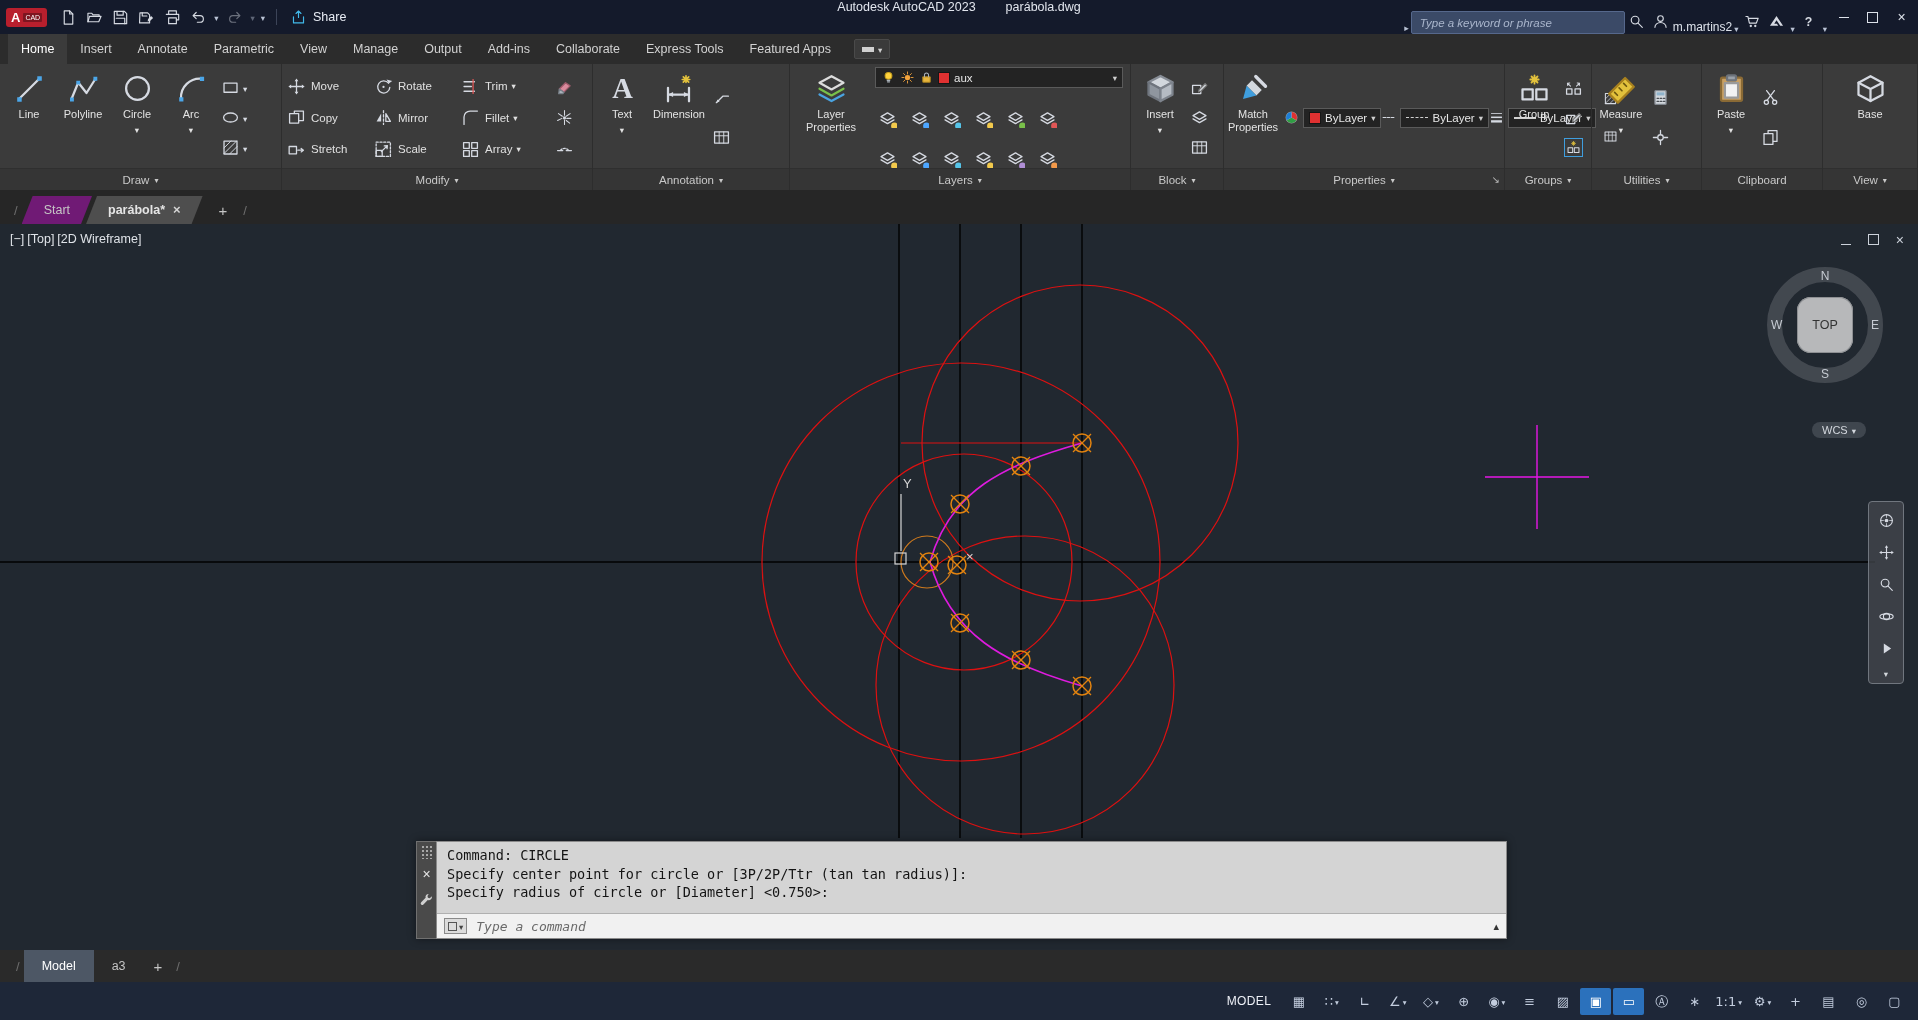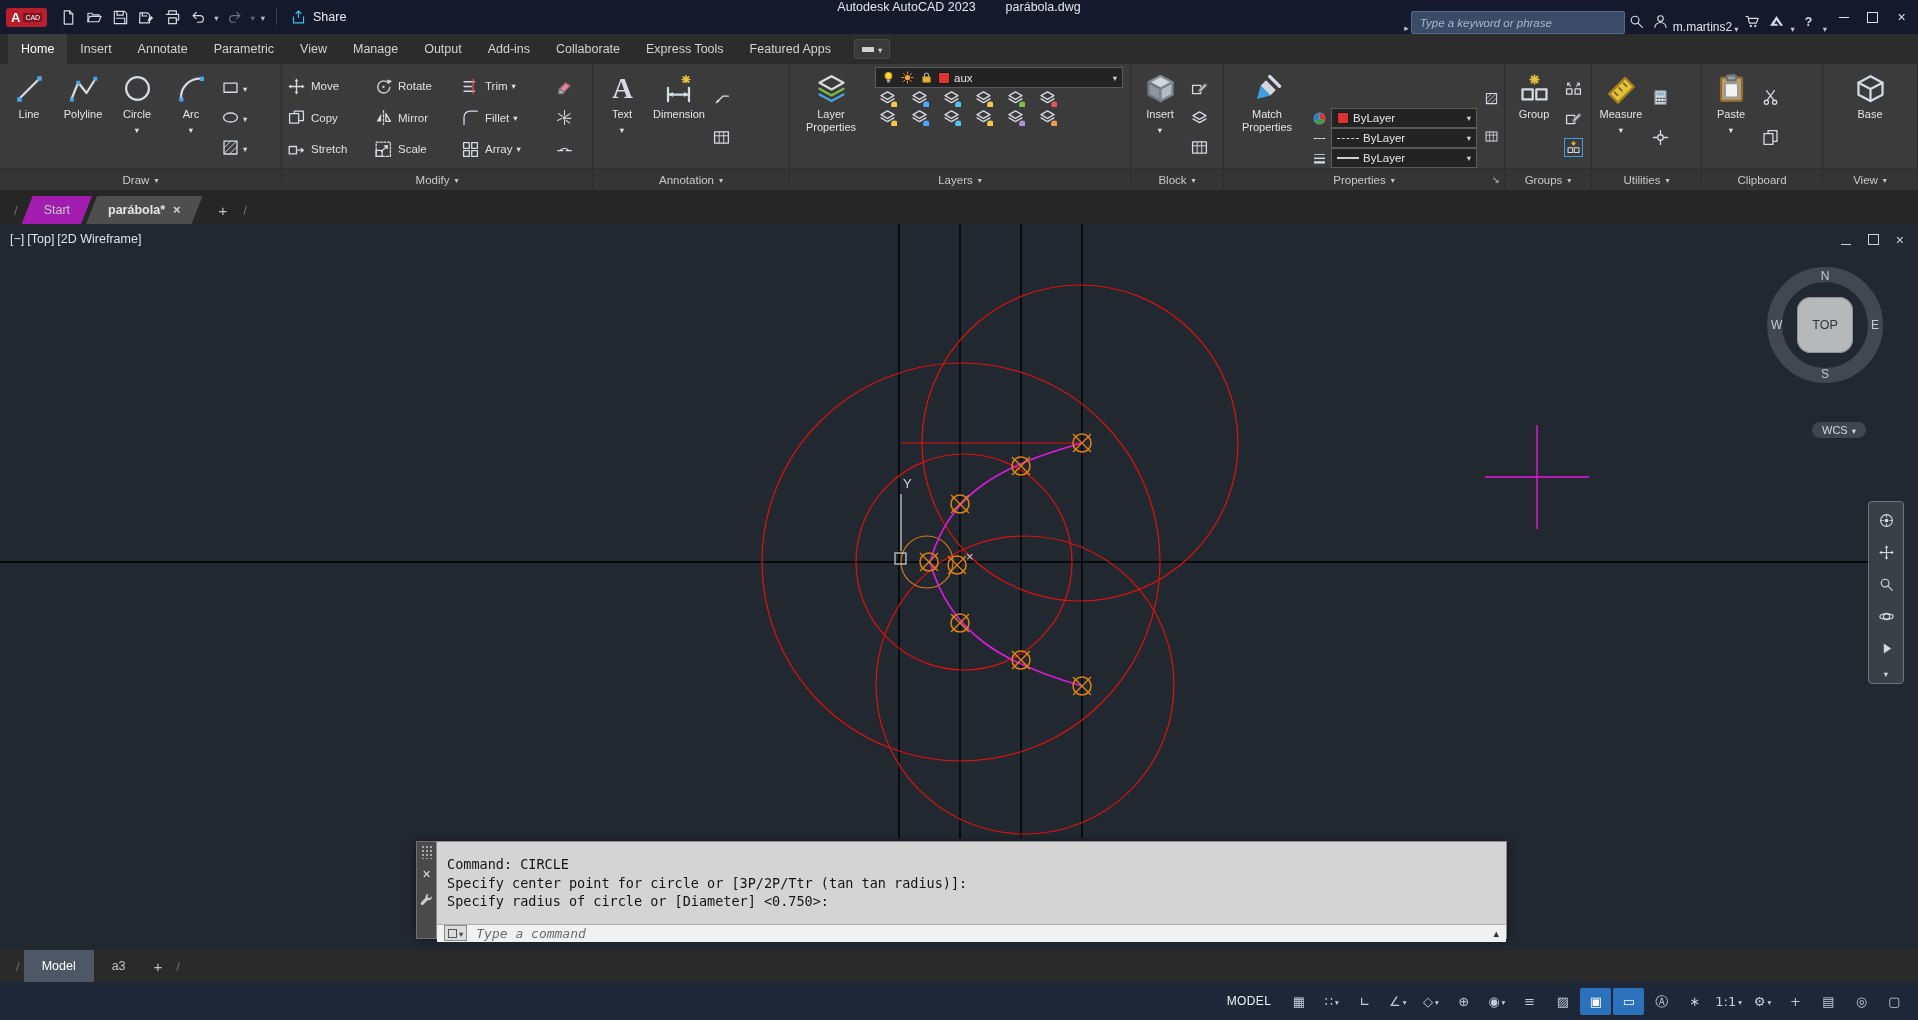--- a/index.html
+++ b/index.html
@@ -46,35 +46,35 @@
   .panel-label{height:21px;display:flex;align-items:center;justify-content:center;gap:5px;font-size:11.5px;color:#c9c9c9;background:#353535;border-top:1px solid #2f2f2f;position:relative}
   .panel-label .caret::before{font-size:8px}
   .launcher{position:absolute;right:4px;top:4px}.launcher::before{content:"↘";font-size:10px;color:#b5b5b5}
   .bigbtn{display:flex;flex-direction:column;align-items:center;padding:5px 3px 0;gap:3px;font-size:11px;line-height:1.15;color:#e3e3e3;text-align:center;min-width:46px}
   .bl{max-width:64px}
   .smallcol{display:flex;flex-direction:column;justify-content:space-evenly;padding:0 2px}
   .sbtn{display:flex;align-items:center;gap:3px;color:#d6dae2}
   .mod-grid{display:grid;grid-template-columns:87px 87px 92px;align-content:space-evenly;height:100%}
   .modbtn{display:flex;align-items:center;gap:5px;font-size:11.5px;color:#e0e0e0;padding:3px 2px}
   .caret.mini{display:none;margin-left:-1px}.caret.mini.show{display:inline-block}
-  .layers-right{display:flex;flex-direction:column;justify-content:flex-start;flex:1;padding:0 4px}
+  .layers-right{display:flex;flex-direction:column;justify-content:space-between;flex:1;padding:0 4px}
   .combo{display:flex;align-items:center;gap:4px;background:#232323;border:1px solid #5a5a5a;height:21px;padding:0 5px;font-size:11.5px;color:#e6e6e6;box-sizing:border-box}
   .combo .caret{margin-left:auto;color:#cfcfcf}
   .swatch{width:10px;height:10px;background:#e03131;border:1px solid #161616;display:inline-block}
   .minirow{display:flex;gap:13px;padding:0 3px}
-  .prop-col{display:flex;flex-direction:column;justify-content:flex-end;flex:1;padding:0 3px}
+  .prop-col{display:flex;flex-direction:row;justify-content:center;flex:1;padding:0 3px}
   .prop-row{display:flex;align-items:center;gap:4px}
   .prop-row .combo{flex:1;height:20px}
   .lwline{width:22px;border-top:2.5px solid #d0d0d0;display:inline-block}
   .ltline{width:22px;border-top:1px dashed #d0d0d0;display:inline-block}
   .selbox{border:1.4px solid #3f9ede;padding:1px}
   
   .filetabs{height:34px;background:#262626;display:flex;align-items:flex-end;padding-left:10px}
   .filetabs .slash{margin-bottom:6px}
-  .ftab{height:28px;display:flex;align-items:center;gap:8px;padding:0 22px;background:#a21caf;color:#c6c6c6;font-size:12.5px;clip-path:polygon(11px 0,100% 0,calc(100% - 11px) 100%,0 100%);margin-right:-6px}
+  .ftab{height:28px;display:flex;align-items:center;gap:8px;padding:0 22px;background:#701a75;color:#c6c6c6;font-size:12.5px;clip-path:polygon(11px 0,100% 0,calc(100% - 11px) 100%,0 100%);margin-right:-6px}
   .ftab.active{background:#4e4e4e;color:#e5e5e5;font-weight:bold;z-index:2;position:relative}
   .ftx::before{font-size:13px;color:#d5d5d5}
   .ftab-plus{height:28px;display:flex;align-items:center;padding:0 12px;color:#c6c6c6;margin-left:10px}
   
   .viewport{position:relative;height:726px;background:#212830;overflow:hidden}
   #cv{position:absolute;inset:0;width:100%;height:100%}
   .vp-label{position:absolute;top:8px;left:10px;display:flex;gap:3px;font-size:12.5px;color:#dfe3e8}
   .vp-controls{position:absolute;top:9px;right:14px;display:flex;gap:17px;align-items:center;color:#ccd2da}
   .viewcube{position:absolute;top:26px;right:18px;width:150px;height:150px}
   .vc-ring{position:absolute;left:17px;top:17px;width:116px;height:116px;box-sizing:border-box;border:15px solid rgba(94,99,106,.55);border-radius:50%}
@@ -89,21 +89,21 @@
   .nbtn{width:28px;height:29px;display:flex;align-items:center;justify-content:center;color:#d3d7dc}
   .nbtn .i{width:17px;height:17px}
   .nb-caret{color:#d3d7dc;margin:1px 0 2px}
   
   .cmdwin{position:absolute;left:416px;top:617px;width:1091px;height:98px;display:flex;box-shadow:0 0 8px rgba(0,0,0,.45)}
   .cmd-grip{width:20px;background:#4a4a4a;border:1px solid #707070;border-right:none;display:flex;flex-direction:column;align-items:center;padding-top:3px;box-sizing:border-box}
   .grip-dots{width:12px;height:14px;background-image:radial-gradient(#a8a8a8 1px,transparent 1.2px);background-size:4px 4px}
   .cg{margin-top:8px;color:#e6e6e6}
   .cg2{margin-top:10px;width:15px;height:15px;color:#d0d0d0}
   .cmd-main{flex:1;display:flex;flex-direction:column;border:1px solid #8a8a8a;box-sizing:border-box}
-  .cmd-hist{flex:1;background:#d4d4d4;color:#141414;font-family:"DejaVu Sans Mono",monospace;font-size:13.5px;line-height:18.5px;padding:13px 10px}
+  .cmd-hist{flex:1;background:#d4d4d4;color:#141414;font-family:"DejaVu Sans Mono",monospace;font-size:13.5px;line-height:18.5px;padding:4px 10px}
   .cmd-input-row{height:24px;background:#f1f1f1;border-top:1px solid #b0b0b0;display:flex;align-items:center;gap:7px;padding:0 7px}
   .promptbox{display:flex;align-items:center;gap:2px;border:1px solid #8a8a8a;background:#dcdcdc;padding:1px 3px;color:#444}
   .pb-sq{width:7px;height:7px;border:1px solid #555;display:inline-block}
   .cmd-input{flex:1;border:none;background:transparent;outline:none;font:italic 13px "DejaVu Sans Mono",monospace;color:#5a5a5a}
   .cmd-input::placeholder{color:#6a6a6a;font-style:italic}
   .cmd-up{color:#333}
   
   .layouttabs{height:32px;background:#2a2a2a;display:flex;align-items:center;padding-left:12px;font-size:12.5px;color:#c4c4c4}
   .lt-tab{height:100%;display:flex;align-items:center;padding:0 18px}
   .lt-tab.active{background:#4d5765;color:#fff}

